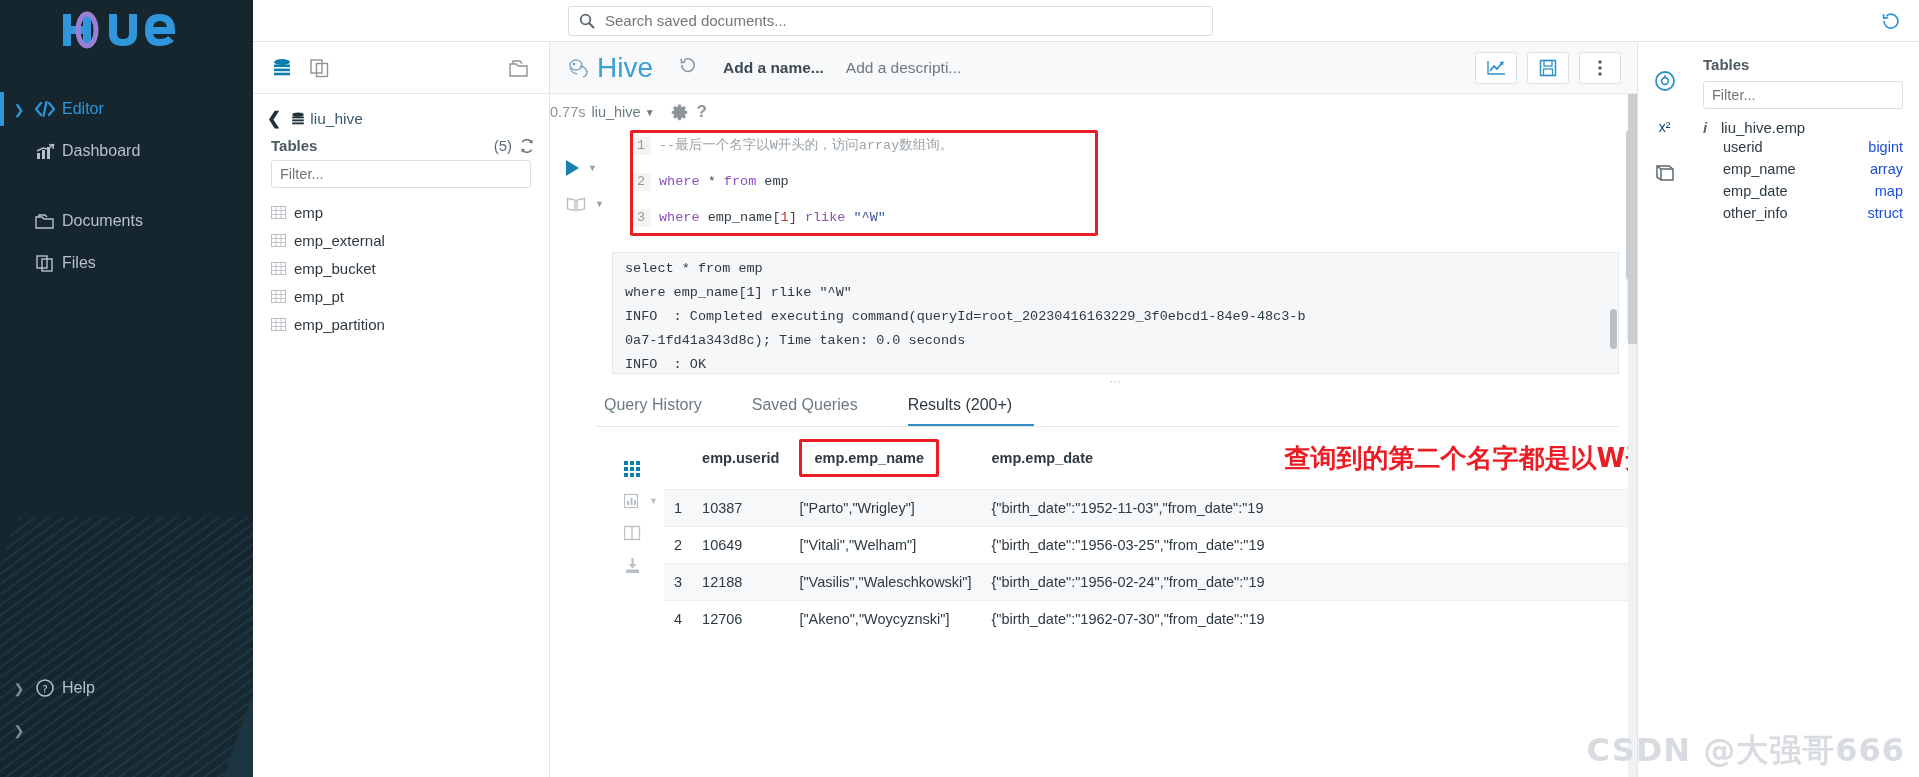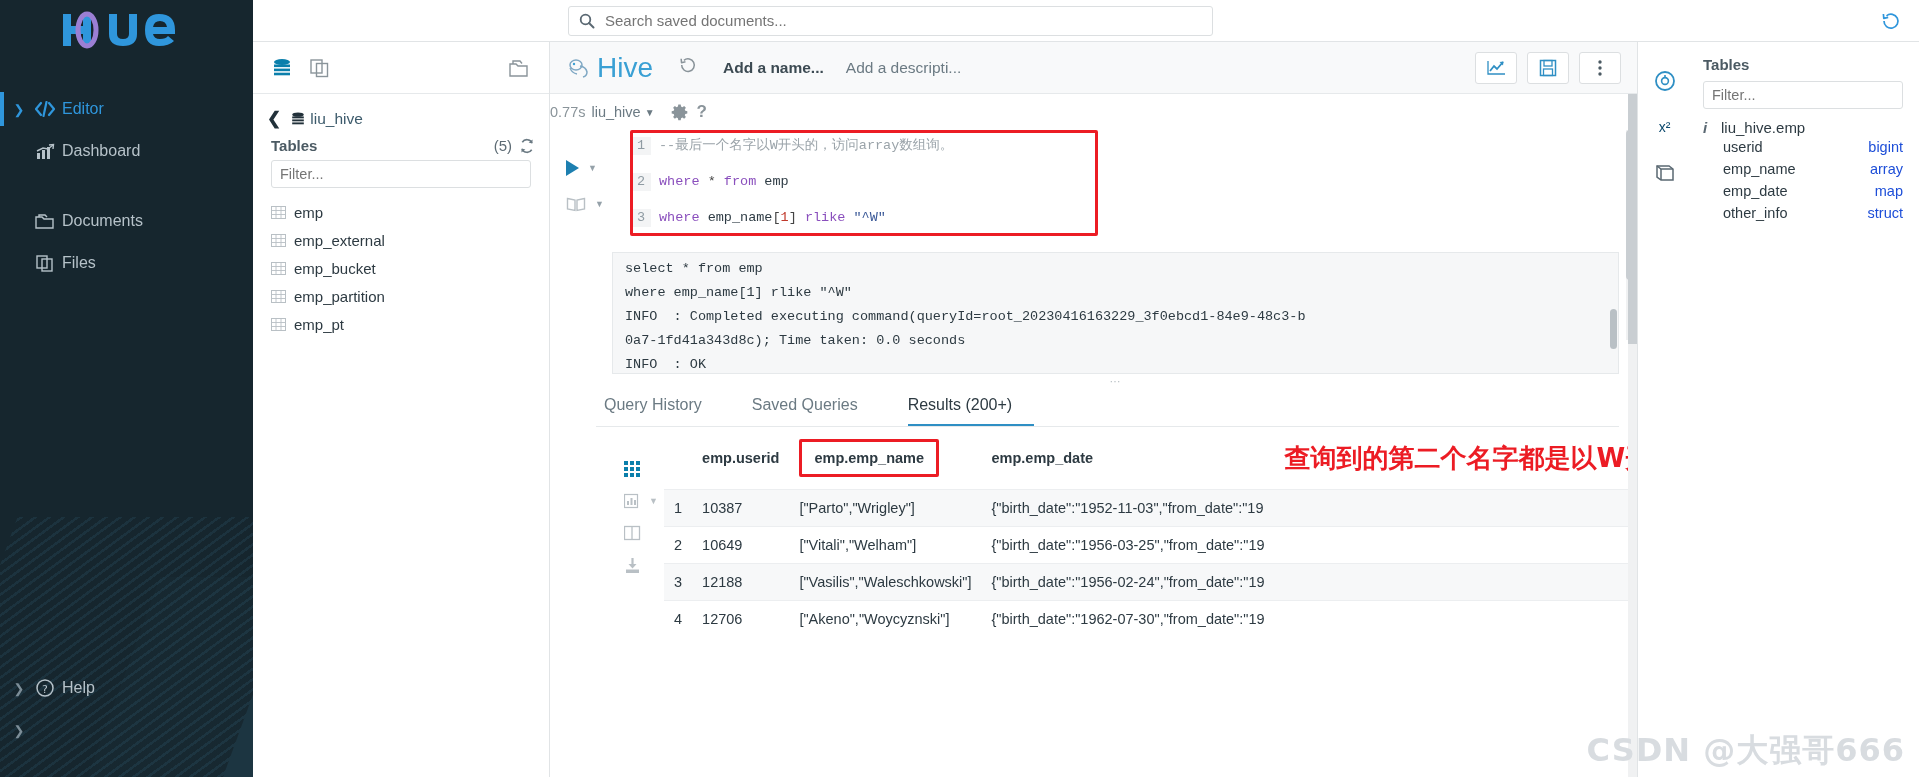--- a/index.html
+++ b/index.html
@@ -359,30 +359,30 @@
               </span>
             <span class="tn">emp_bucket</span>
           </div>
           <div class="tl-item">
             <span class="gi">
                 <svg width="15" height="13" viewBox="0 0 15 13">
                   <rect x="0.5" y="0.5" width="14" height="12" fill="none" stroke="currentColor"></rect>
                   <path d="M0.5 4.5 H14.5 M0.5 8.5 H14.5 M5 0.5 V12.5 M10 0.5 V12.5" stroke="currentColor" stroke-width="0.9"></path>
                 </svg>
               </span>
-            <span class="tn">emp_partition</span>
+            <span class="tn">emp_pt</span>
           </div>
           <div class="tl-item">
             <span class="gi">
                 <svg width="15" height="13" viewBox="0 0 15 13">
                   <rect x="0.5" y="0.5" width="14" height="12" fill="none" stroke="currentColor"></rect>
                   <path d="M0.5 4.5 H14.5 M0.5 8.5 H14.5 M5 0.5 V12.5 M10 0.5 V12.5" stroke="currentColor" stroke-width="0.9"></path>
                 </svg>
               </span>
-            <span class="tn">emp_pt</span>
+            <span class="tn">emp_partition</span>
           </div>
         </div>
       </div>
 
       <div class="editor">
 
         <div class="ed-head">
           <span class="hive-ic">
             <svg width="24" height="24" viewBox="0 0 24 24">
                 <ellipse cx="10" cy="9" rx="6" ry="5" fill="none" stroke="#7fa8c4" stroke-width="1.5"></ellipse>

